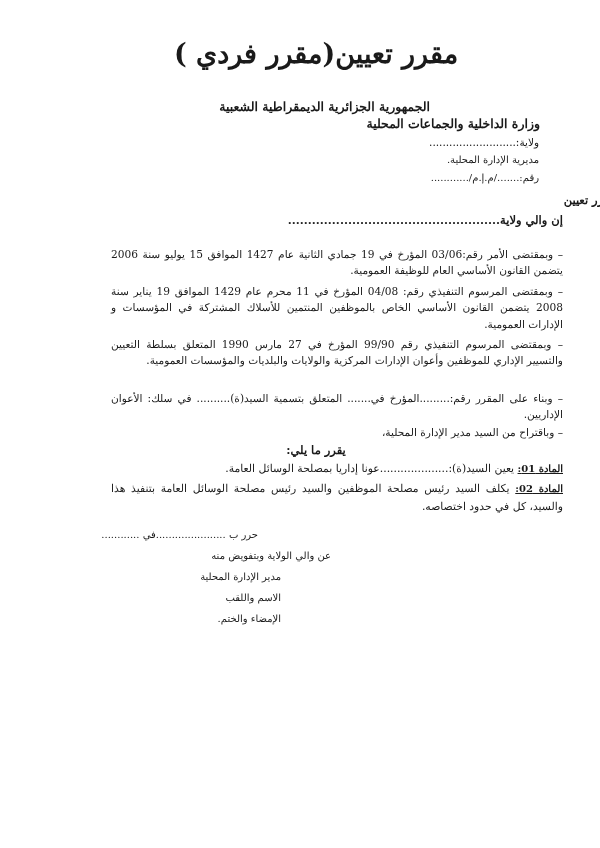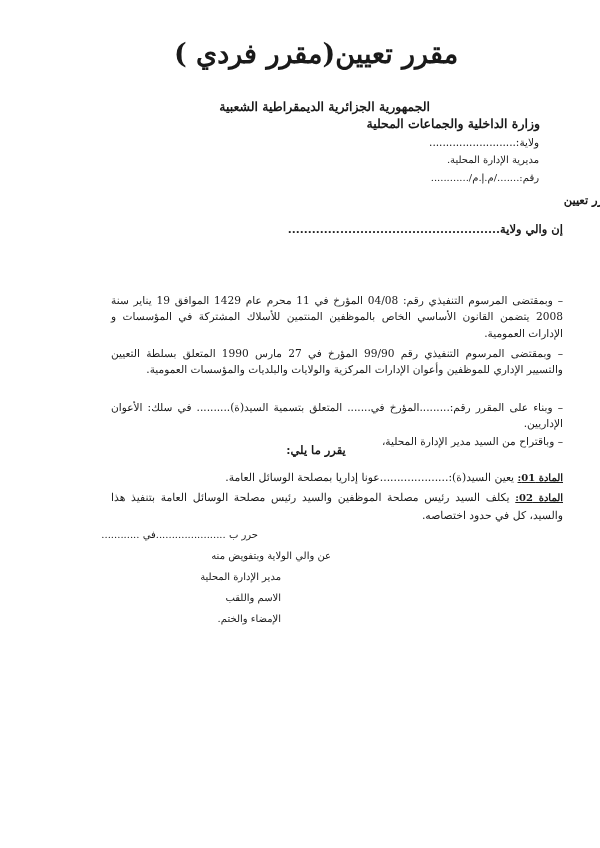--- a/index.html
+++ b/index.html
@@ -13,21 +13,21 @@
     .title {
       top: 38px; left: 0; width: 600px; text-align: center;
       font-size: 27px; font-weight: bold; letter-spacing: 0px;
     }
     .hdr-republic { top: 99px; right: 195px; font-size: 12.5px; font-weight: bold; }
     .hdr-ministry { top: 116px; right: 85px; font-size: 12.5px; font-weight: bold; }
     .hdr-wilaya { top: 136px; right: 86px; font-size: 10.5px; }
     .hdr-directorate { top: 154px; right: 86px; font-size: 10px; }
     .hdr-number { top: 172px; right: 86px; font-size: 10px; }
     .sub-title { top: 193px; left: 0; width: 600px; font-size: 11.5px; font-weight: bold; }
-    .body-block { position: absolute; right: 62px; width: 452px; font-size: 10.6px; line-height: 16.4px; margin-top: 9px; }
+    .body-block { position: absolute; right: 62px; width: 452px; font-size: 10.6px; line-height: 16.4px; }
     .wali { top: 212px; font-weight: bold; font-size: 11.5px; }
     .para { text-align: justify; text-align-last: right; }
     .para-dash::before { content: "–  "; }
     .p1 { top: 229px; }
     .p2 { top: 246px; }
     .p3 { top: 283px; }
     .p4 { top: 336px; }
     .p5 { top: 390px; }
     .p6 { top: 424px; }
     .yuqarrir { top: 443px; left: 0; width: 600px; text-align: center; font-weight: bold; font-size: 11.5px; position: absolute; }
@@ -52,20 +52,21 @@
   <div class="abs hdr-republic">الجمهورية الجزائرية الديمقراطية الشعبية</div>
   <div class="abs hdr-ministry">وزارة الداخلية والجماعات المحلية</div>
   <div class="abs hdr-wilaya">ولاية:..........................</div>
   <div class="abs hdr-directorate">مديرية الإدارة المحلية.</div>
   <div class="abs hdr-number">رقم:......./م.إ.م/............</div>
 
   <div class="abs sub-title">مقرر تعيين</div>
 
   <div class="body-block wali">إن والي ولاية.....................................................</div>
 
+  <div class="body-block para para-dash p2">وبمقتضى الأمر رقم:03/06 المؤرخ في 19 جمادي الثانية عام 1427 الموافق 15 يوليو سنة 2006 يتضمن القانون الأساسي العام للوظيفة العمومية.</div>
   <div class="body-block para para-dash p3">وبمقتضى المرسوم التنفيذي رقم: 04/08 المؤرخ في 11 محرم عام 1429 الموافق 19 يناير سنة 2008 يتضمن القانون الأساسي الخاص بالموظفين المنتمين للأسلاك المشتركة في المؤسسات و الإدارات العمومية.</div>
   <div class="body-block para para-dash p4">وبمقتضى المرسوم التنفيذي رقم 99/90 المؤرخ في 27 مارس 1990 المتعلق بسلطة التعيين والتسيير الإداري للموظفين وأعوان الإدارات المركزية والولايات والبلديات والمؤسسات العمومية.</div>
   <div class="body-block para para-dash p5">وبناء على المقرر رقم:.........المؤرخ في....... المتعلق بتسمية السيد(ة)..........  في سلك: الأعوان الإداريين.</div>
   <div class="body-block para para-dash p6">وباقتراح من السيد مدير الإدارة المحلية،</div>
 
   <div class="yuqarrir">يقرر ما يلي:</div>
 
   <div class="body-block art a1">
     <b>المادة 01:</b>
     <span>يعين السيد(ة):....................عونا إداريا بمصلحة الوسائل العامة.</span>

